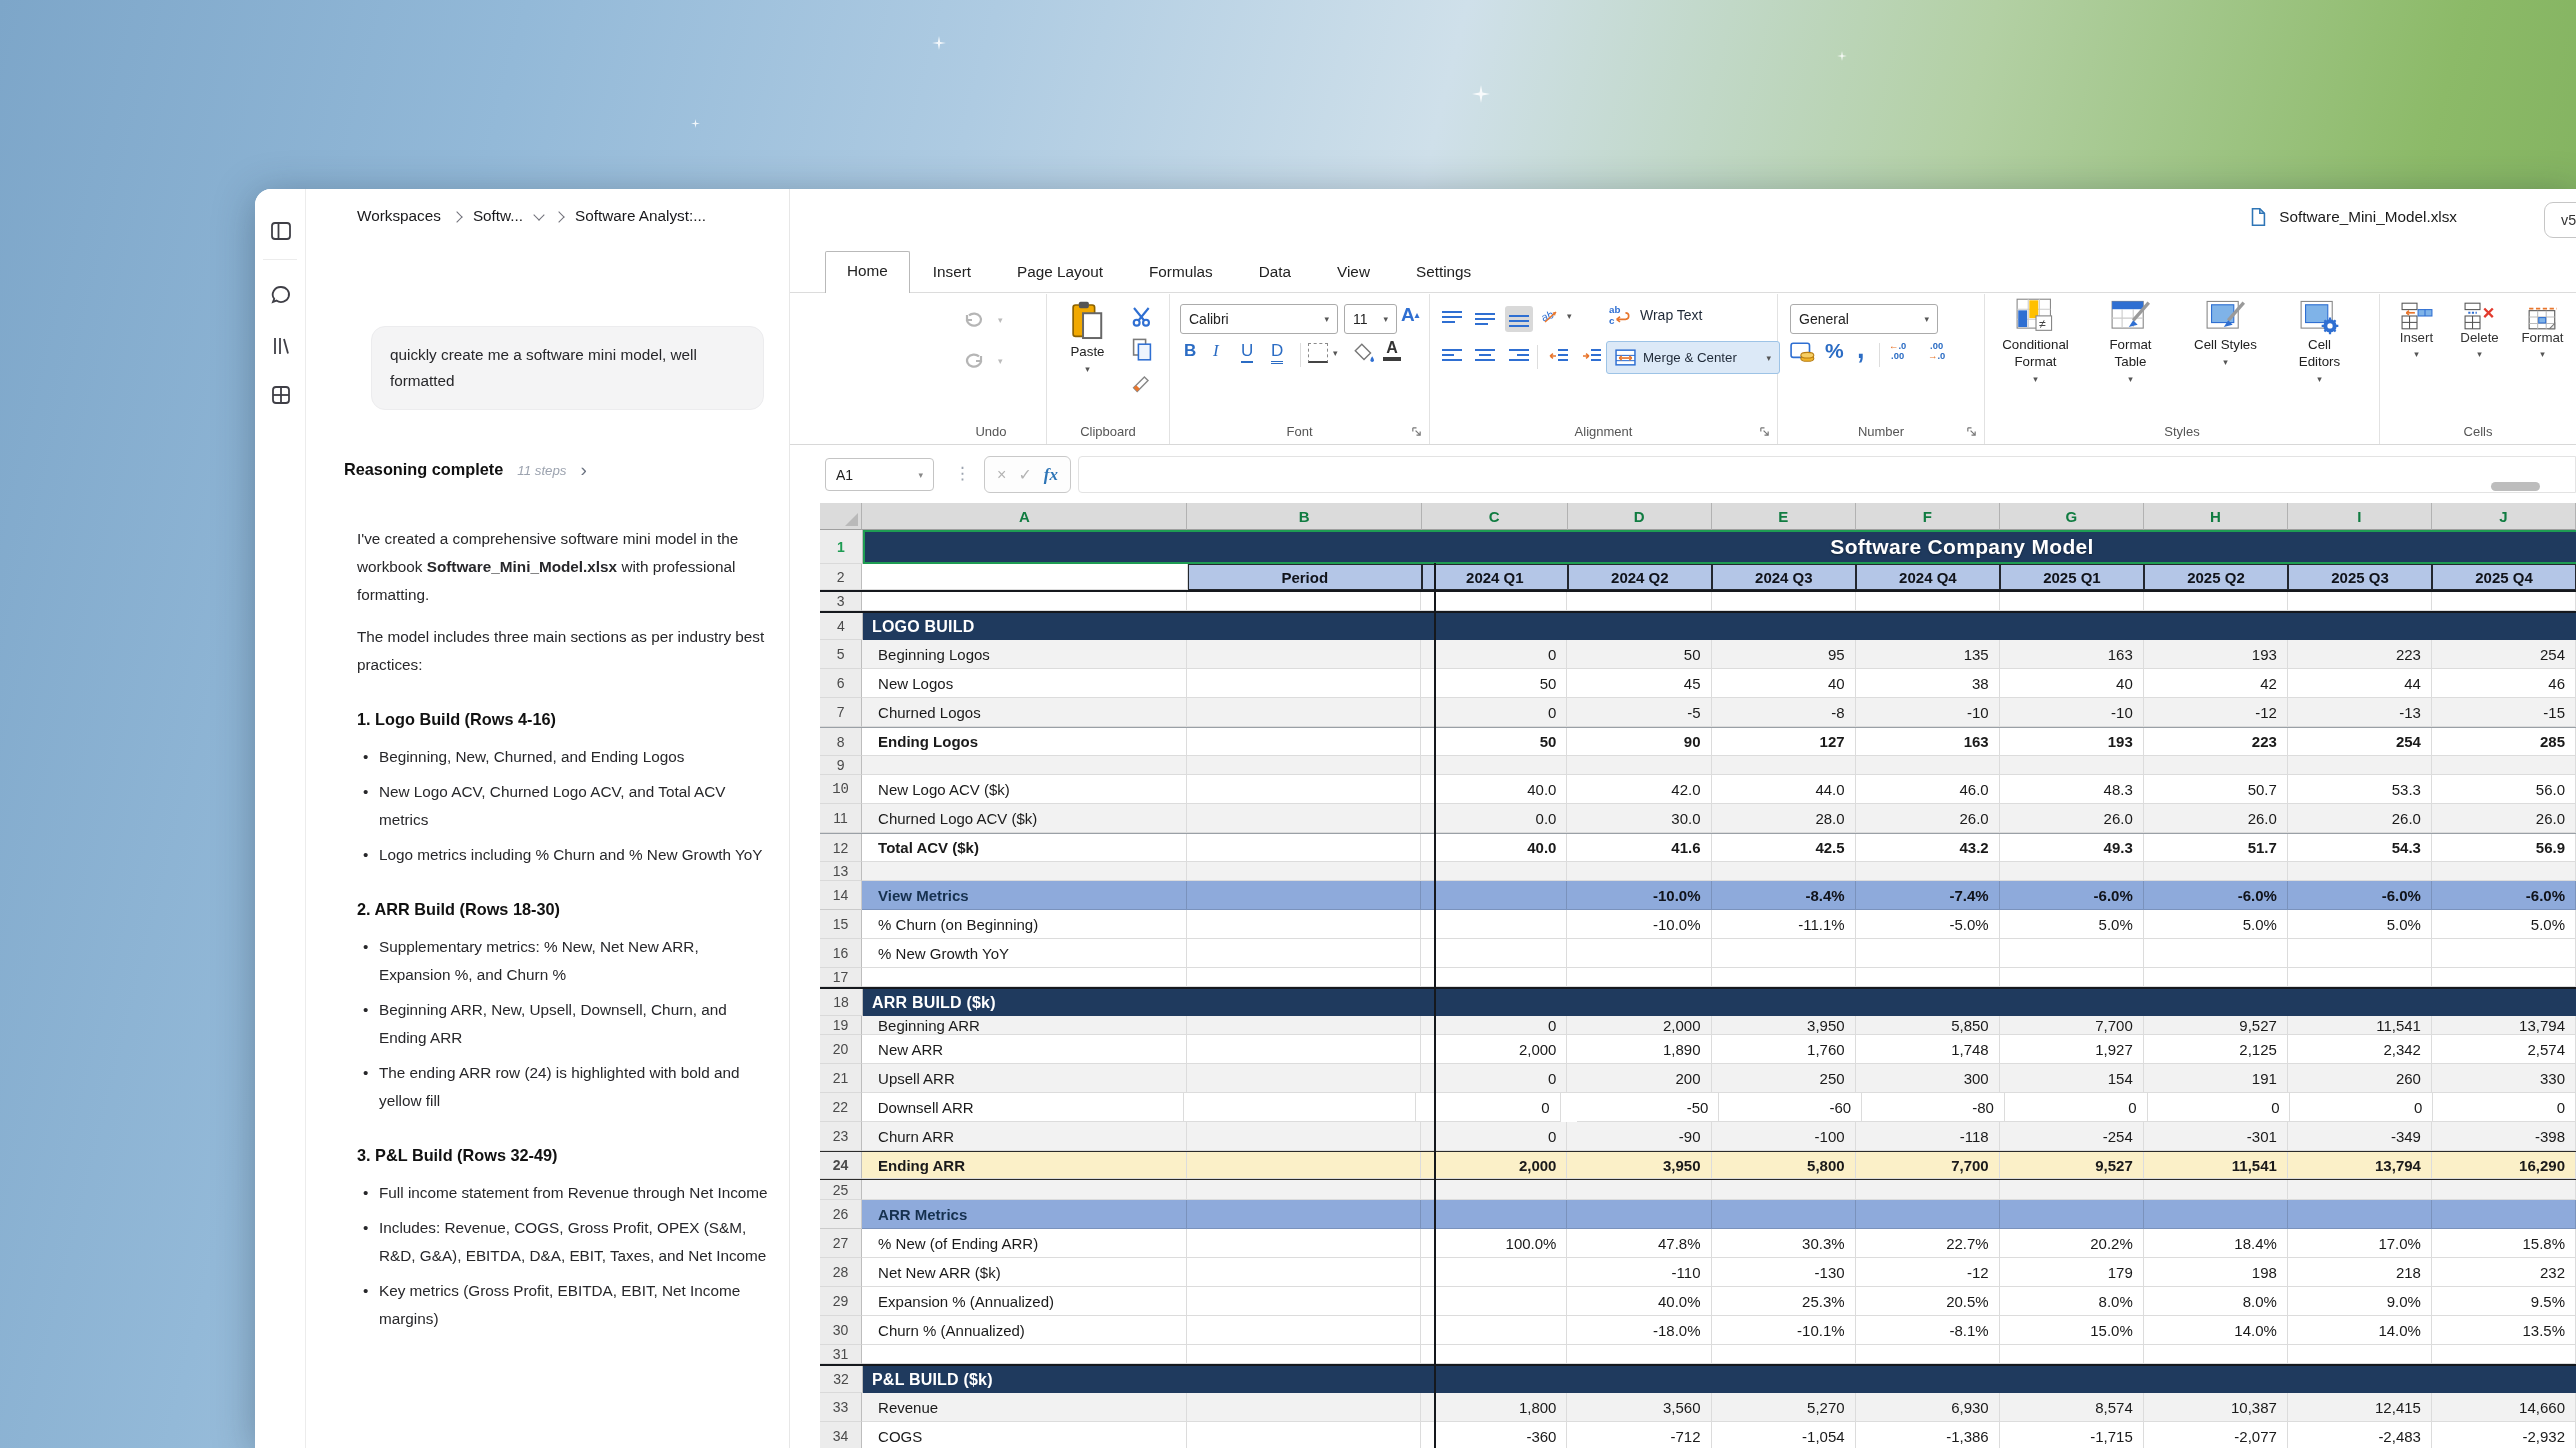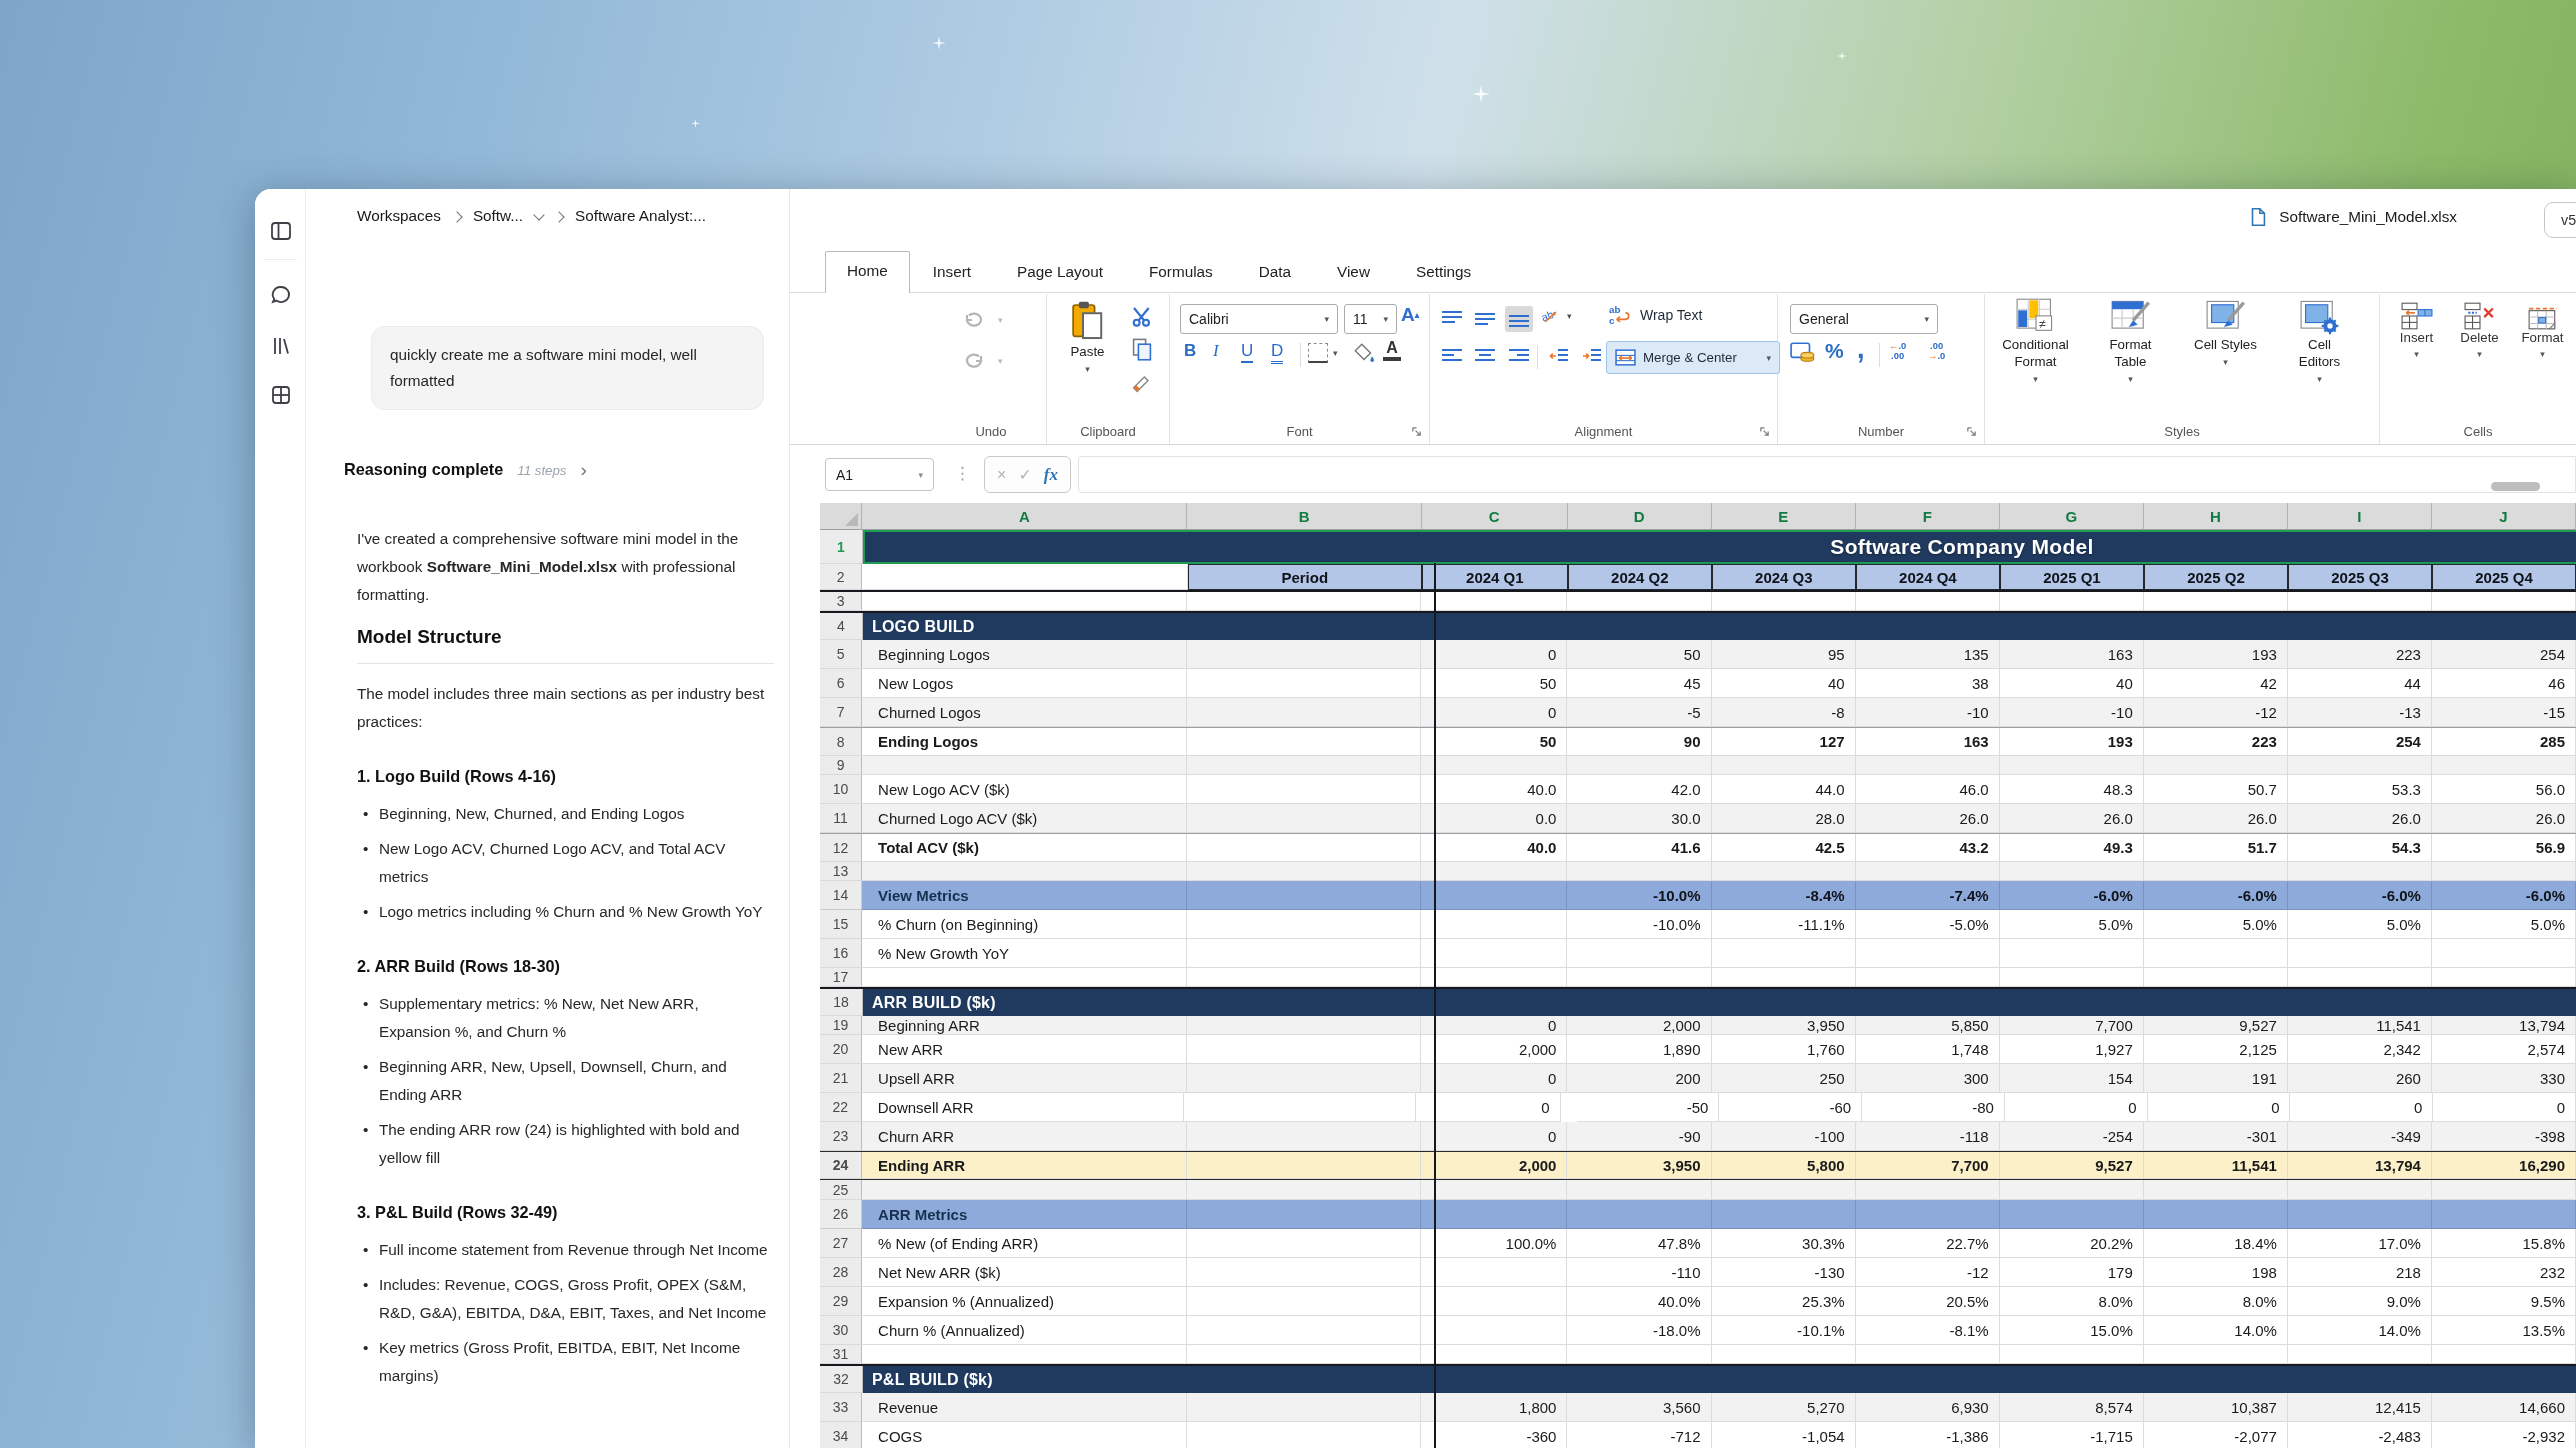--- a/index.html
+++ b/index.html
@@ -168,21 +168,20 @@
     </div>
 
     <div class="reason">
       <span class="rt">Reasoning complete</span>
       <span class="rs">11 steps</span>
       <span class="rc">›</span>
     </div>
 
     <div class="cbody">
       <p><span>I've created a comprehensive software mini model in the workbook </span><strong>Software_Mini_Model.xlsx</strong><span> with professional formatting.</span></p>
-      <h2>Model Structure</h2>
       <p>The model includes three main sections as per industry best practices:</p>
 
       <h3>1. Logo Build (Rows 4-16)</h3>
       <ul>
         <li>Beginning, New, Churned, and Ending Logos</li>
         <li>New Logo ACV, Churned Logo ACV, and Total ACV metrics</li>
         <li>Logo metrics including % Churn and % New Growth YoY</li>
       </ul>
 
       <h3>2. ARR Build (Rows 18-30)</h3>
@@ -660,21 +659,21 @@
           <div class="g-cell g-v" style="width: 149px;"></div>
           <div class="g-cell g-v" style="width: 147px;"></div>
           <div class="g-cell g-v" style="width: 147px;"></div>
           <div class="g-cell g-v" style="width: 147px;"></div>
           <div class="g-cell g-v" style="width: 147px;"></div>
           <div class="g-cell g-v" style="width: 147px;"></div>
           <div class="g-cell g-v" style="width: 147px;"></div>
           <div class="g-cell g-v" style="width: 147px;"></div>
         </div>
         <div class="g-row r-data" style="height: 29px;">
-          <div class="g-cell g-num" style="width: 43px;">10</div>
+          <div class="g-cell g-num" style="width: 43px; font-family: Liberation Mono, monospace;">10</div>
           <div class="g-cell g-a" style="width: 332px;">New Logo ACV ($k)</div>
           <div class="g-cell g-v" style="width: 239px;"></div>
           <div class="g-cell g-v" style="width: 149px;">40.0</div>
           <div class="g-cell g-v" style="width: 147px;">42.0</div>
           <div class="g-cell g-v" style="width: 147px;">44.0</div>
           <div class="g-cell g-v" style="width: 147px;">46.0</div>
           <div class="g-cell g-v" style="width: 147px;">48.3</div>
           <div class="g-cell g-v" style="width: 147px;">50.7</div>
           <div class="g-cell g-v" style="width: 147px;">53.3</div>
           <div class="g-cell g-v" style="width: 147px;">56.0</div>

